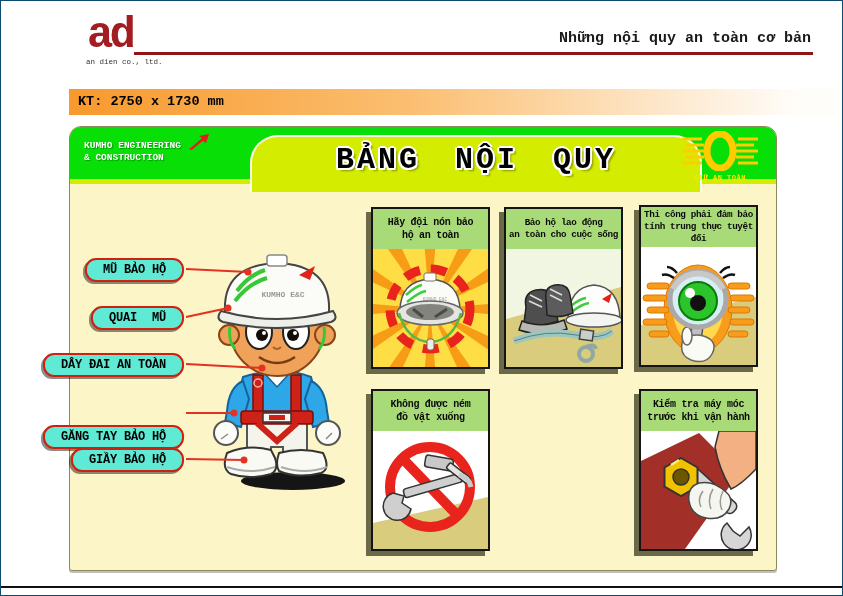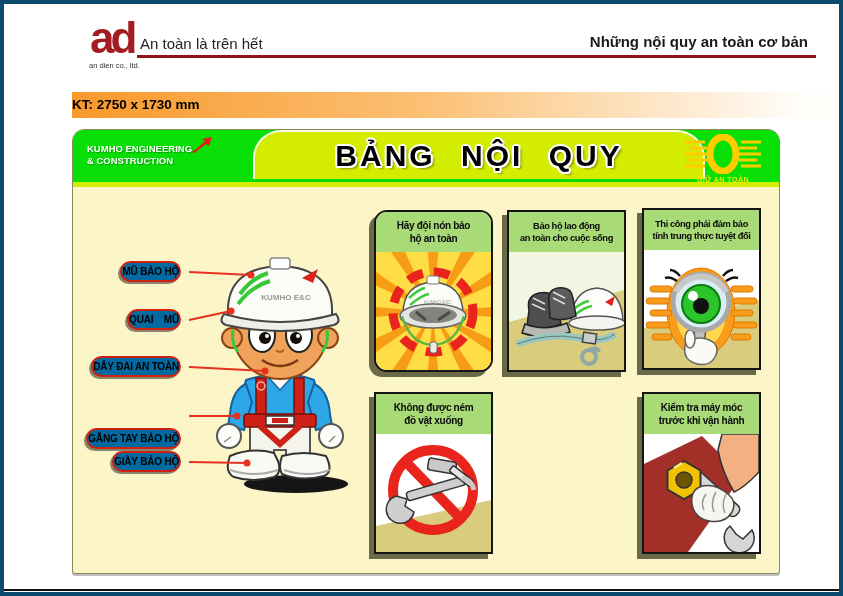--- a/index.html
+++ b/index.html
@@ -1,82 +1,81 @@
 <!DOCTYPE html>
 <html><head>
 <meta charset="utf-8">
 <style>
   html,body{margin:0;padding:0;background:#fff;}
   *{box-sizing:border-box;}
   .page{
     position:relative;width:843px;height:596px;background:#fff;
-    border:4px solid #0c4a6e;overflow:hidden;
-    font-family:Liberation Sans, sans-serif;color:#111;
+    border:1px solid #0c4a6e;overflow:hidden;
+    font-family:Liberation Mono, monospace;color:#111;
   }
   
   .logo-mark{position:absolute;left:86px;top:12px;font-size:44px;font-weight:bold;
     color:#A21C21;letter-spacing:-4px;line-height:1;}
   .logo-company{position:absolute;left:85px;top:57px;font-size:7.5px;color:#333;}
   .tagline-left{position:absolute;left:136px;top:31px;font-size:15px;color:#222;}
   .tagline-right{position:absolute;right:31px;top:29px;font-size:15px;font-weight:600;color:#1a1a1a;text-align:center;}
   .header-rule{position:absolute;left:133px;top:51px;width:679px;height:3px;background:#8E1418;}
   
   .size-bar{position:absolute;left:68px;top:88px;width:767px;height:26px;
     background:linear-gradient(to right,#F8992C 0%,#FBBf72 45%,#FFFdfa 95%);
-    font-size:13.5px;font-weight:bold;line-height:26px;color:#000;}
+    font-size:13.5px;font-weight:bold;line-height:26px;padding-left:9px;color:#000;}
   
   .board{position:absolute;left:68px;top:125px;width:708px;height:445px;
     background:#FBF5C8;border:1px solid #8a8a5a;border-radius:12px 12px 3px 3px;
     overflow:hidden;box-shadow:0 2px 0 rgba(0,0,0,0.25);}
   .band{position:absolute;left:0;top:0;width:100%;height:57px;background:#07DF07;}
   .band-strip{position:absolute;left:0;top:52px;width:100%;height:5px;background:#D3EC00;}
-  .band-tab{position:absolute;left:180px;top:0;width:452px;height:49px;background:#D3EC00;
+  .band-tab{position:absolute;left:180px;top:8px;width:452px;height:57px;background:#D3EC00;
     border:2px solid rgba(255,255,255,0.9);border-bottom:none;border-radius:28px 28px 0 0;
     text-align:center;}
   .board-title{font-size:30px;font-weight:bold;letter-spacing:3px;word-spacing:14px;
     line-height:47px;color:#000;
     text-shadow:-2px 0 0 #fff,2px 0 0 #fff,0 -2px 0 #fff,0 2px 0 #fff,
       -1.5px -1.5px 0 #fff,1.5px 1.5px 0 #fff,-1.5px 1.5px 0 #fff,1.5px -1.5px 0 #fff,
       3px 3px 2px rgba(0,0,0,0.35);}
   .org{position:absolute;left:14px;top:13px;font-size:9.5px;font-weight:bold;color:#fff;
     line-height:1.3;text-shadow:1px 1px 1px rgba(0,0,0,0.3);}
   .org-arrow{position:absolute;left:118px;top:6px;}
   .safety-logo{position:absolute;right:16px;top:4px;width:80px;text-align:center;}
   .safety-caption{font-size:7px;font-weight:bold;color:#FFE400;margin-top:-2px;letter-spacing:0.5px;}
   
-  .pill{position:absolute;right:658px;background:#0369a1;border:2px solid #D02010;
-    border-radius:11px;padding:3px 0;font-size:10px;font-weight:bold;color:#000;
+  .pill{position:absolute;right:658px;background:#5eead4;border:2px solid #D02010;
+    border-radius:11px;padding:3px 16px;font-size:12px;font-weight:bold;color:#000;
     white-space:nowrap;letter-spacing:-0.2px;box-shadow:-2px 2px 0 rgba(0,0,0,0.45);z-index:5;}
   .pill-quai{word-spacing:8px;}
   
   .connectors{position:absolute;left:0;top:0;width:843px;height:596px;pointer-events:none;z-index:4;}
   
   .mascot{position:absolute;left:196px;top:226px;z-index:3;}
   
   .panel{position:absolute;width:119px;height:162px;border:2px solid #151515;background:#fff;
     box-shadow:-5px 5px 0 rgba(70,70,40,0.8);overflow:hidden;z-index:2;}
-  .p1{left:370px;top:206px;border-radius:13px;} .p2{left:503px;top:206px;} .p3{left:638px;top:204px;}
+  .p1{left:370px;top:206px;} .p2{left:503px;top:206px;} .p3{left:638px;top:204px;}
   .p4{left:370px;top:388px;} .p5{left:503px;top:388px;} .p6{left:638px;top:388px;}
   .phead{height:40px;background:#A8DA78;display:flex;flex-direction:column;justify-content:center;
     text-align:center;font-size:10px;font-weight:bold;line-height:1.3;color:#0a0a0a;
     letter-spacing:-0.3px;padding:0 1px;}
   .phead.small{font-size:9.3px;letter-spacing:-0.4px;}
   .pbody{position:relative;height:118px;}
   .pbody svg{display:block;}
   
   .footer-line{position:absolute;left:0;top:585px;width:100%;height:2px;background:#111;}
 </style>
 </head>
 <body>
 
 <div class="page">
 
   <div class="logo-mark">ad</div>
   <div class="logo-company">an dien co., ltd.</div>
-  <div class="tagline-left">An toàn là trên hết</div>
   <div class="tagline-right">Những nội quy an toàn cơ bản</div>
   <div class="header-rule"></div>
 
   <div class="size-bar">KT:  2750 x 1730 mm</div>
 
   <div class="board">
     <div class="band">
       <div class="band-strip"></div>
       <div class="band-tab">
         <div class="board-title">BẢNG NỘI QUY</div>

